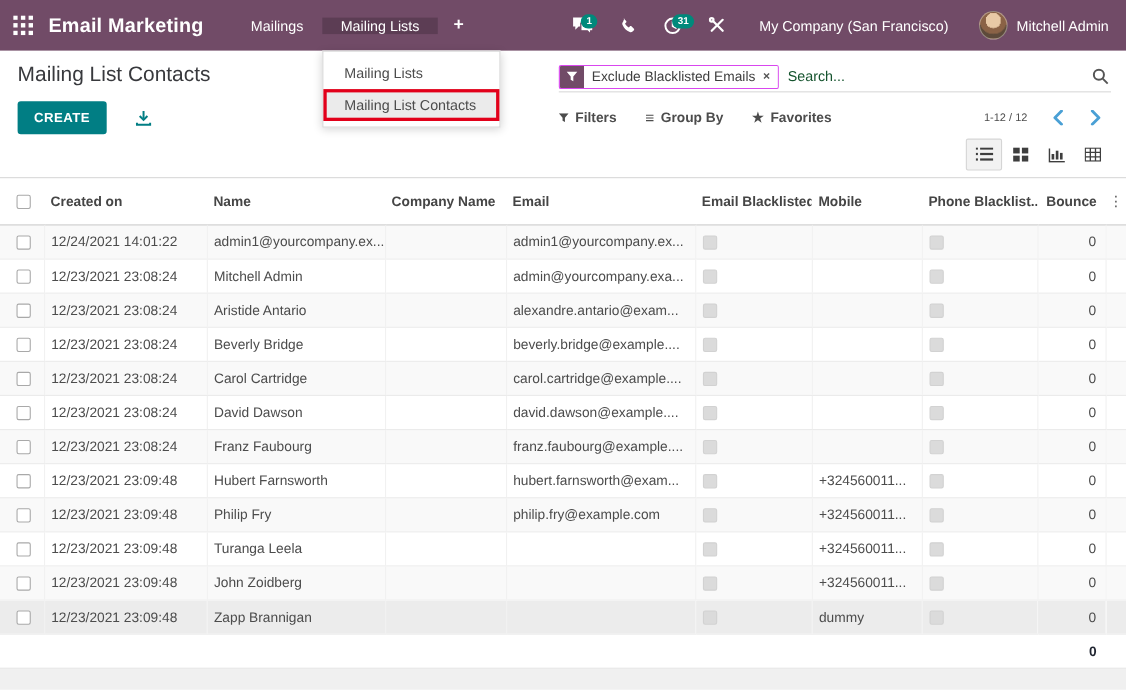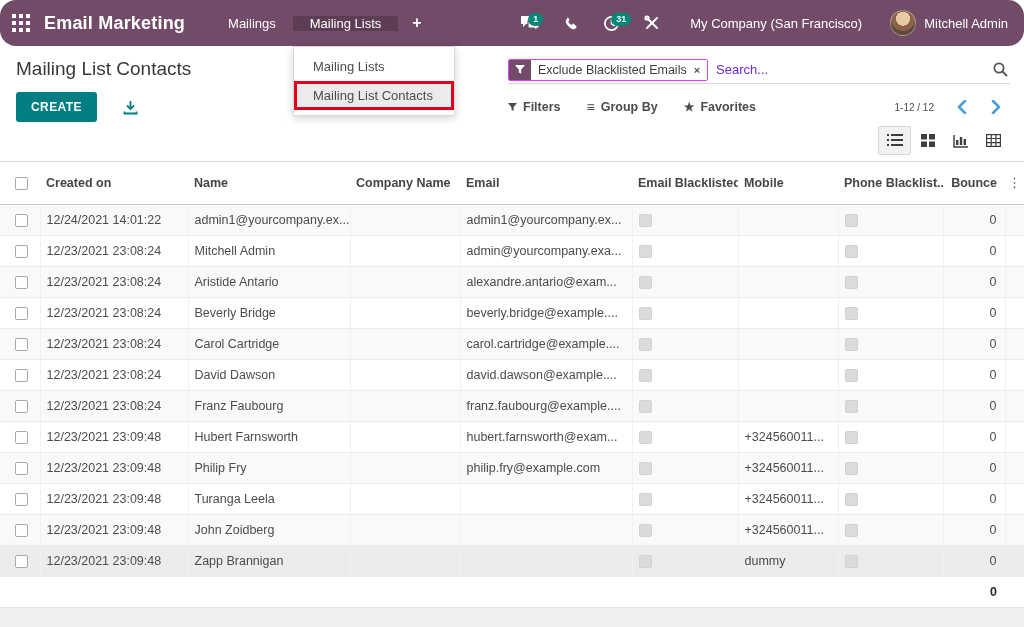--- a/index.html
+++ b/index.html
@@ -6,21 +6,21 @@
   html,body { width:1024px; height:627px; }
   body {
     font-family:"Liberation Sans", sans-serif;
     background:#fff; color:#444; overflow:hidden; position:relative;
     font-size:13px;
   }
 
   
   .navbar {
     height:46px; background:#714B67; color:#fff;
-    display:flex; align-items:stretch; position:relative; z-index:5;border-radius:16px;
+    display:flex; align-items:stretch; position:relative; z-index:5;
   }
   .nav-left { display:flex; align-items:center; }
   .apps-btn { display:flex; align-items:center; padding:0 12px; cursor:pointer; }
   .brand { font-size:18px; font-weight:700; padding:0 26px 0 2px; letter-spacing:.2px; }
   .nav-item {
     display:flex; align-items:center; padding:0 17px; font-size:13px; cursor:pointer;
   }
   .nav-item.active { background:rgba(0,0,0,0.18); }
   .nav-plus { font-size:16px; font-weight:700; padding:0 14px; }
   .nav-right { margin-left:auto; display:flex; align-items:center; gap:4px; padding-right:8px; }
@@ -63,21 +63,21 @@
     position:absolute; left:508px; top:10px; width:502px; height:28px;
     border-bottom:1px solid #d9d9d9; display:flex; align-items:center; gap:8px;
   }
   .facet {
     display:inline-flex; align-items:stretch; border:1px solid #d946ef; border-radius:2px;
     overflow:hidden; height:22px;
   }
   .facet-icon { background:#714B67; display:flex; align-items:center; padding:0 6px; }
   .facet-label { display:flex; align-items:center; padding:0 7px; font-size:12.5px; color:#3e3e3e; background:#fff; }
   .facet-remove { display:flex; align-items:center; padding:0 7px 0 0; background:#fff; color:#555; font-size:11px; font-weight:700; cursor:pointer; }
-  .search-placeholder { color:#6d28d9; font-size:13px; flex:1; }
+  .search-placeholder { color:#14532d; font-size:13px; flex:1; }
   .search-icon-btn { cursor:pointer; display:flex; align-items:center; padding-right:2px; }
 
   .cp-filter-row { position:absolute; left:508px; top:54px; display:flex; gap:26px; align-items:center; }
   .cp-filter-btn { display:flex; align-items:center; gap:6px; font-size:12.5px; font-weight:700; color:#4c4c4c; cursor:pointer; }
   .star-glyph { font-size:12px; color:#4c4c4c; }
   .gb-glyph { font-size:14px; color:#4c4c4c; line-height:10px; }
 
   .pager { position:absolute; right:16px; top:52px; display:flex; align-items:center; gap:10px; }
   .pager-value { font-size:10px; color:#4c4c4c; margin-right:6px; }
   .pager-btn { cursor:pointer; display:flex; align-items:center; padding:2px 7px; }

